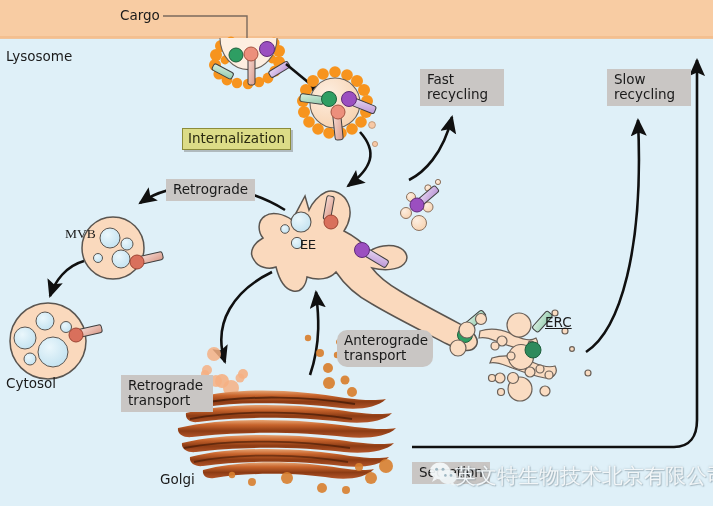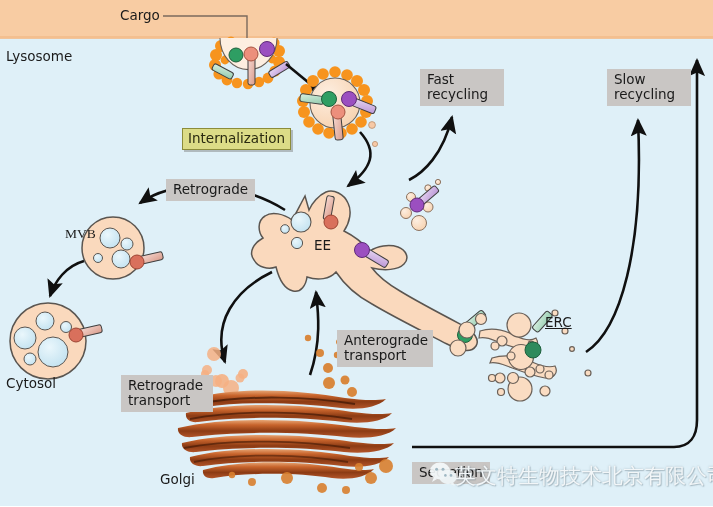--- a/index.html
+++ b/index.html
@@ -333,25 +333,25 @@
   <div class="lbl plain" style="left:120px;top:8px;">Cargo</div>
   <div class="lbl plain" style="left:6px;top:49px;">Lysosome</div>
   <div class="lbl yellowlbl" style="left:182px;top:84px;margin-top:44px;">Internalization</div>
   <div class="lbl boxlbl" style="left:420px;top:69px;width:70px;">Fast
 recycling</div>
   <div class="lbl boxlbl" style="left:607px;top:69px;width:70px;">Slow
 recycling</div>
   <div class="lbl boxlbl" style="left:166px;top:179px;">Retrograde</div>
   <div class="lbl plain" style="left:65px;top:226px;font-family:Liberation Serif, serif;">MVB</div>
   <div class="lbl plain" style="left:6px;top:376px;">Cytosol</div>
-  <div class="lbl plain" style="left:314px;top:238px;">EE</div>
+  <div class="lbl plain" style="left:300px;top:238px;font-family:Liberation Mono, monospace;">EE</div>
   <div class="lbl plain" style="left:545px;top:315px;text-decoration:underline;">ERC</div>
   <div class="lbl boxlbl" style="left:121px;top:343px;width:78px;margin-top:32px;">Retrograde
 transport</div>
-  <div class="lbl boxlbl" style="left:337px;top:330px;width:82px;">Anterograde
+  <div class="lbl boxlbl" style="left:337px;top:330px;width:82px;border-radius:10px;">Anterograde
 transport</div>
   <div class="lbl plain" style="left:160px;top:472px;text-align:right;">Golgi</div>
   <div class="lbl boxlbl" style="left:412px;top:462px;">Secretion</div>
 
   <div class="watermark" style="left:455px;top:462px;">英文特生物技术北京有限公司</div>
   <svg style="position:absolute;left:428px;top:461px;width:30px;height:26px;" viewBox="0 0 30 26">
     <ellipse cx="12" cy="10" rx="10" ry="8.4" fill="#f4f8fa" opacity=".92"></ellipse>
     <path d="M6,16 L4,21 L9,18 Z" fill="#f4f8fa" opacity=".92"></path>
     <ellipse cx="20" cy="16" rx="8.6" ry="7.2" fill="#eef4f7" opacity=".95"></ellipse>
     <path d="M25,21 L27,25 L22,23 Z" fill="#eef4f7" opacity=".95"></path>

